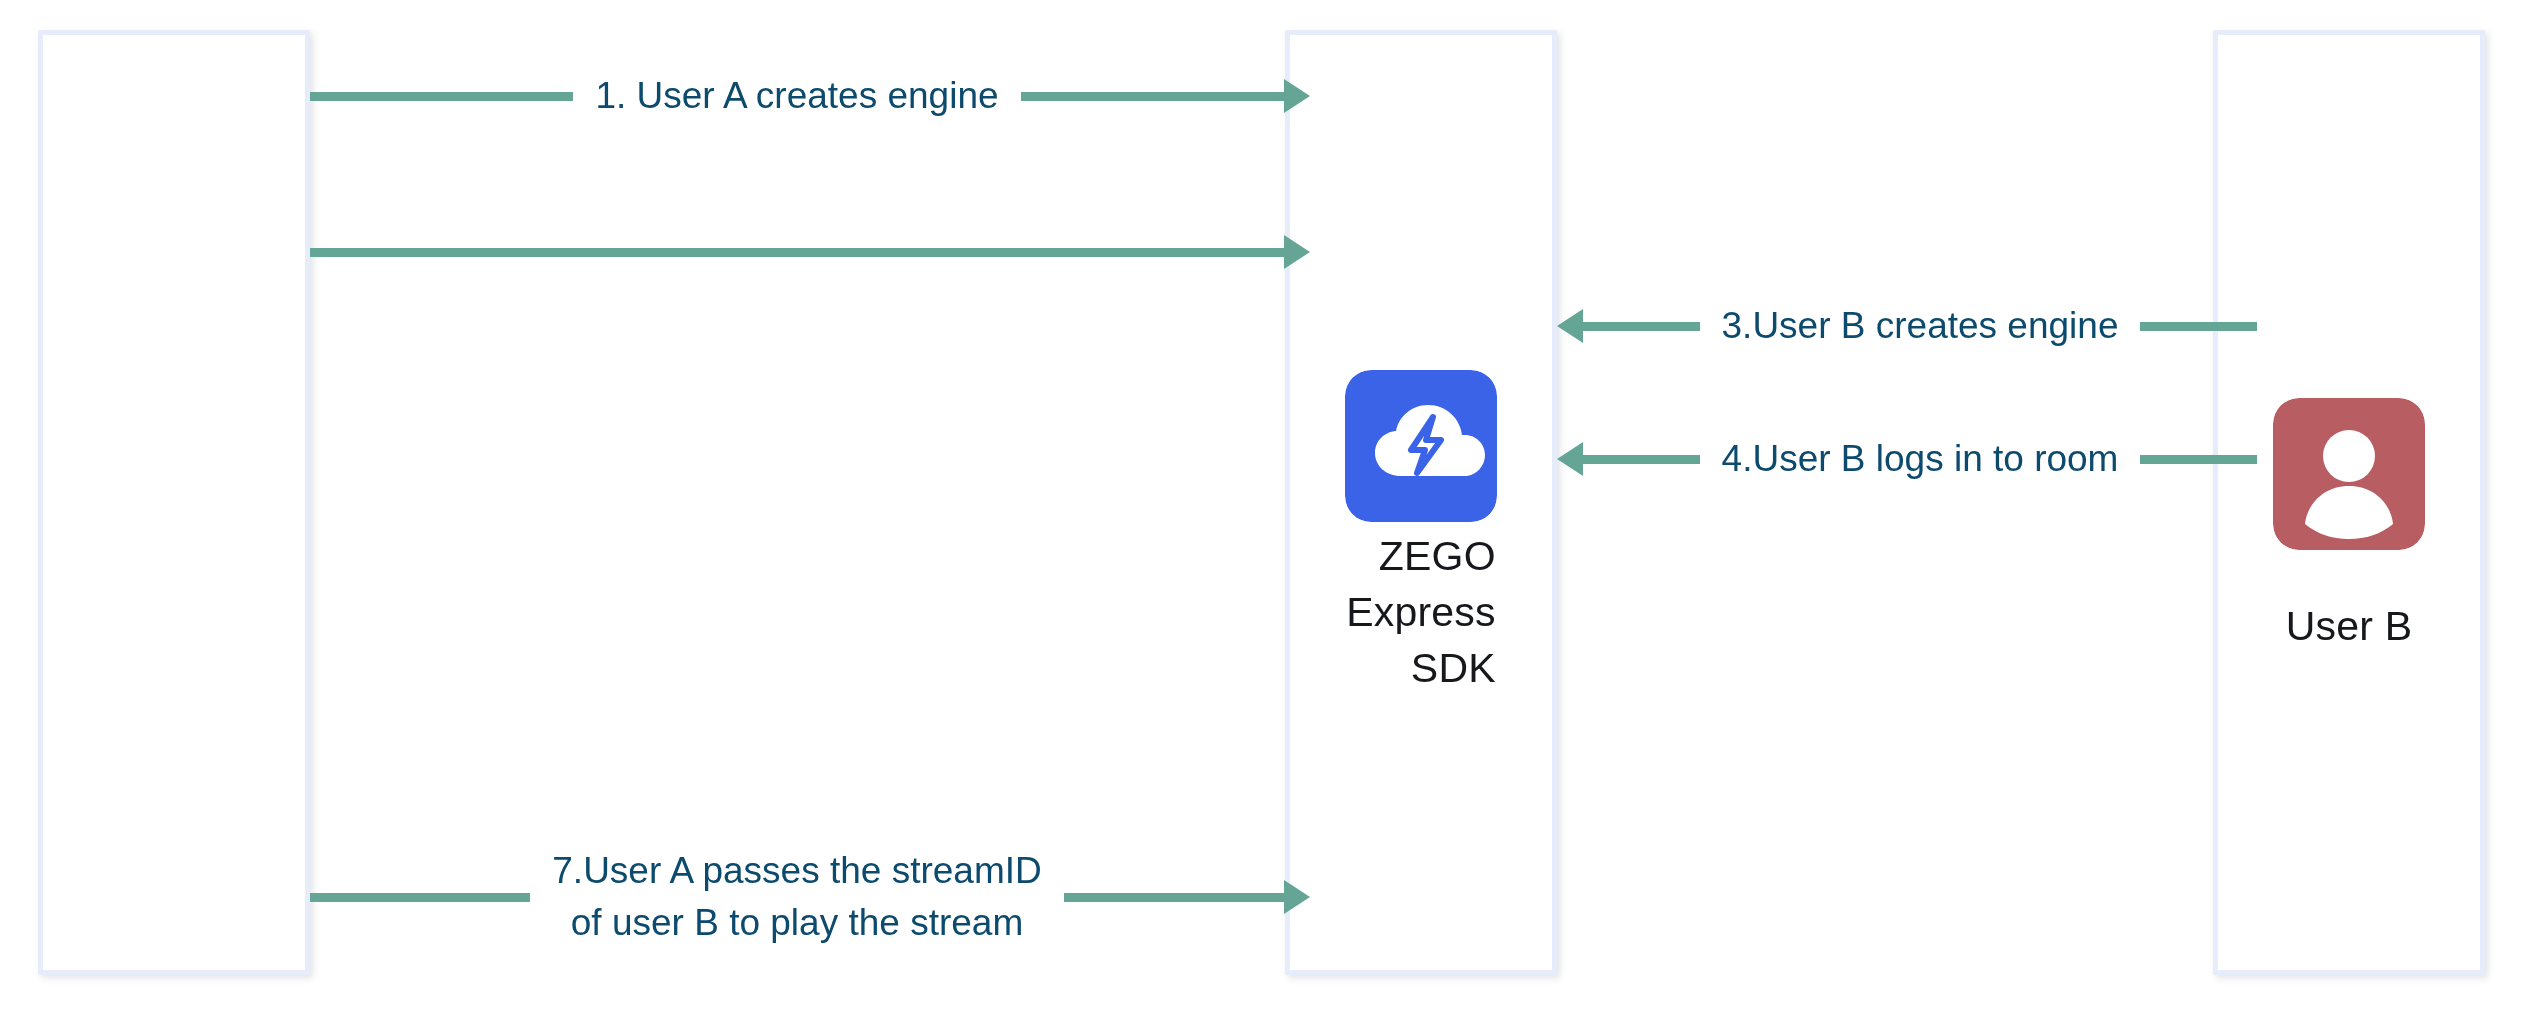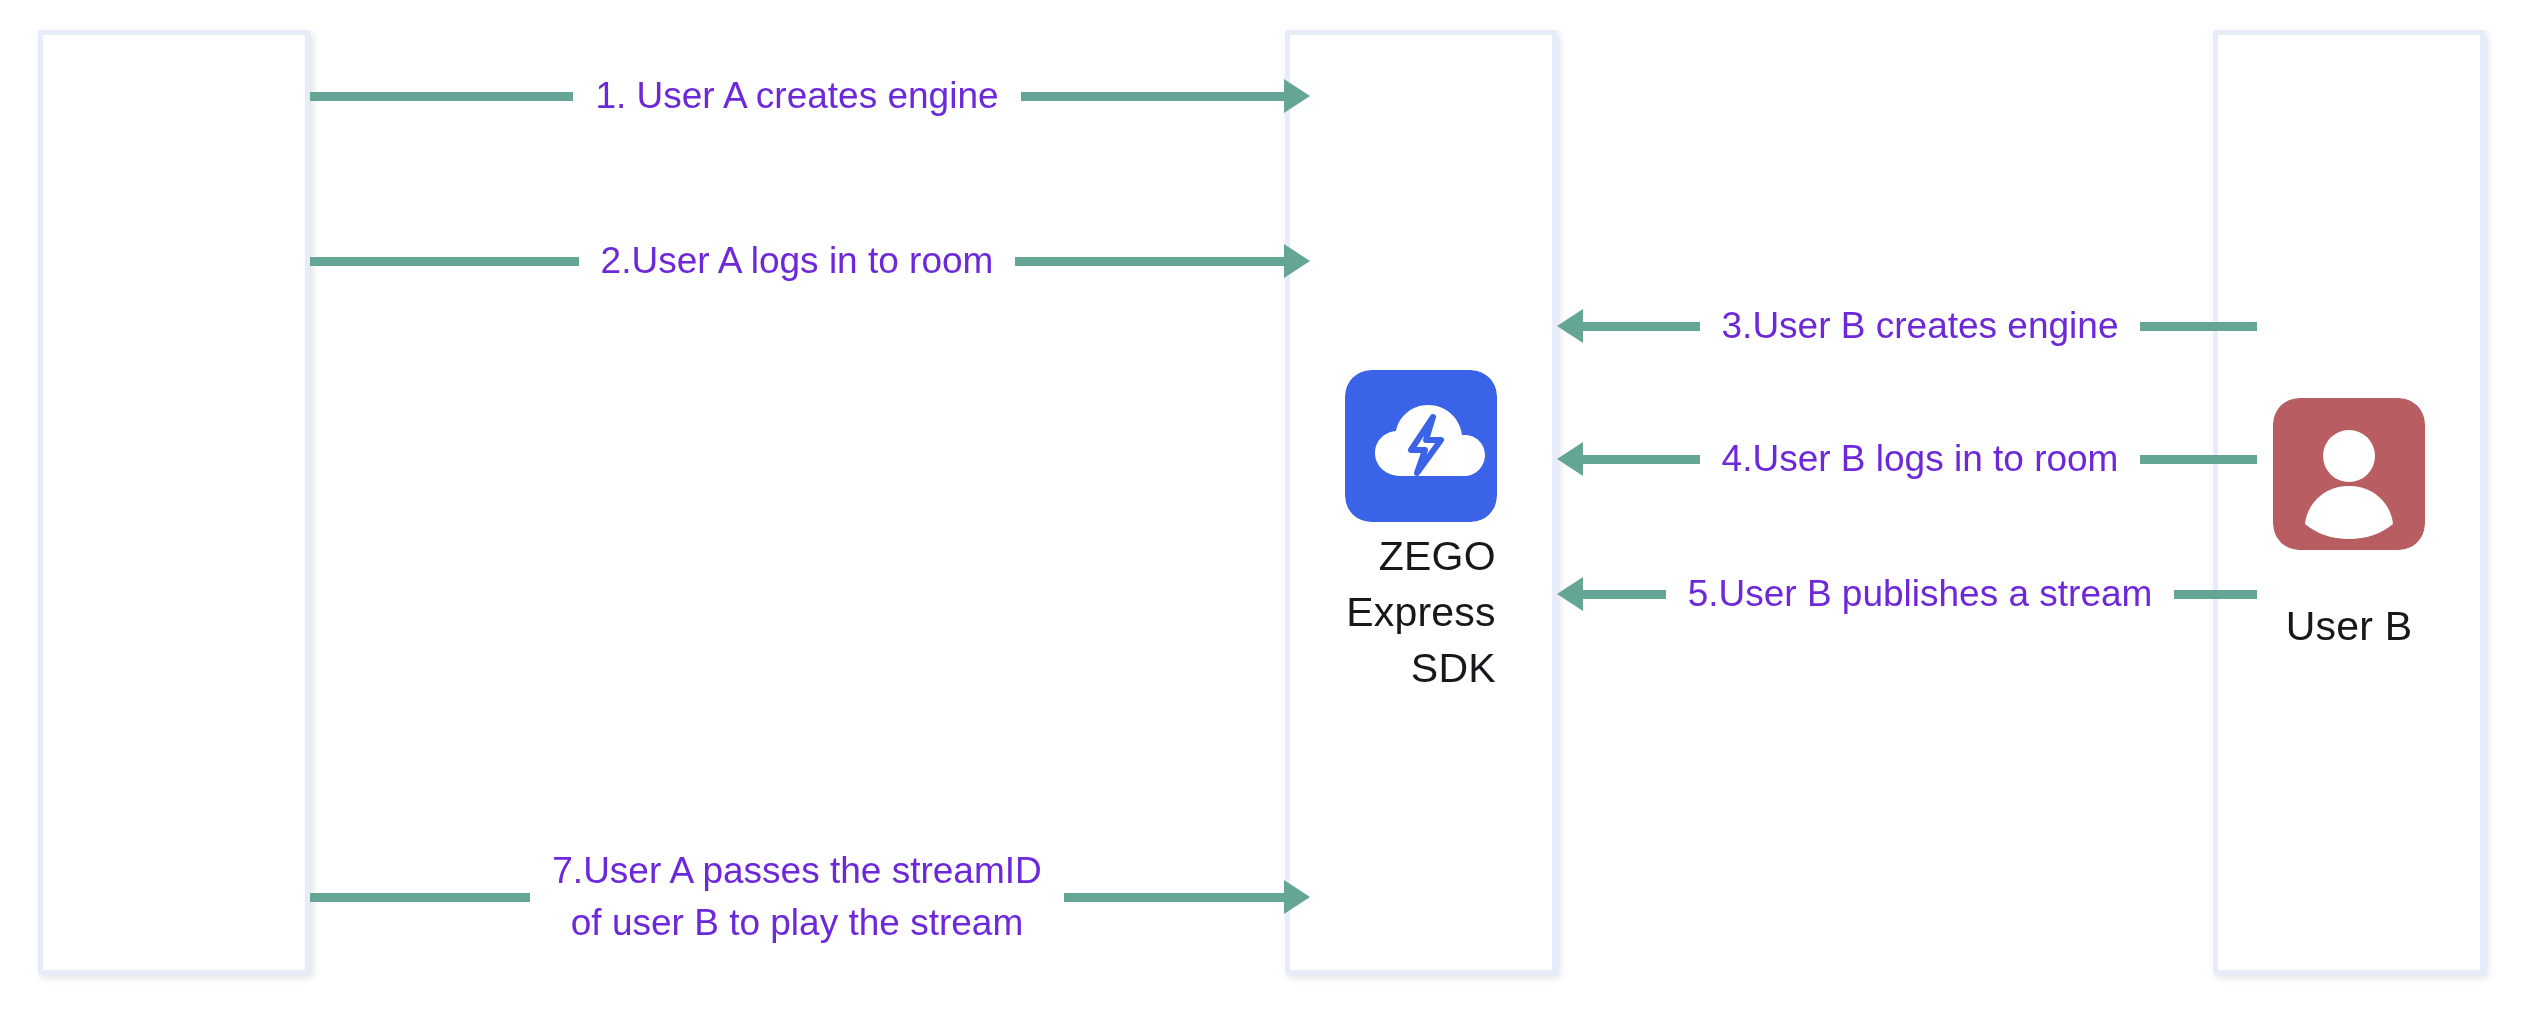--- a/index.html
+++ b/index.html
@@ -70,21 +70,21 @@
   
   .message {
     position: absolute;
     display: flex;
     align-items: center;
     z-index: 3;
   }
   .msg-label {
     font-size: 37px;
     line-height: 52px;
-    color: #6d28d9;
+    color: #0c4a6e;
     text-align: center;
     white-space: pre-line;
     padding: 0 22px;
     flex: 0 0 auto;
   }
   .seg {
     flex: 1 1 auto;
     height: 9px;
     background: #64a596;
     min-width: 10px;
@@ -140,45 +140,38 @@
 
   <div id="msg-1" class="message">
     <span class="seg"></span>
     <span class="msg-label">1. User A creates engine</span>
     <span class="seg"></span>
     <span class="head-right"></span>
   </div>
 
   <div id="msg-2" class="message">
     <span class="seg"></span>
-    <span class="msg-label">2.User A logs in to room</span>
     <span class="seg"></span>
     <span class="head-right"></span>
   </div>
 
   <div id="msg-3" class="message">
     <span class="head-left"></span>
     <span class="seg"></span>
     <span class="msg-label">3.User B creates engine</span>
     <span class="seg"></span>
   </div>
 
   <div id="msg-4" class="message">
     <span class="head-left"></span>
     <span class="seg"></span>
     <span class="msg-label">4.User B logs in to room</span>
     <span class="seg"></span>
   </div>
 
-  <div id="msg-5" class="message">
-    <span class="head-left"></span>
-    <span class="seg"></span>
-    <span class="msg-label">5.User B publishes a stream</span>
-    <span class="seg"></span>
-  </div>
 
 
   <div id="msg-7" class="message">
     <span class="seg"></span>
     <span class="msg-label">7.User A passes the streamID
 of user B to play the stream</span>
     <span class="seg"></span>
     <span class="head-right"></span>
   </div>
 

